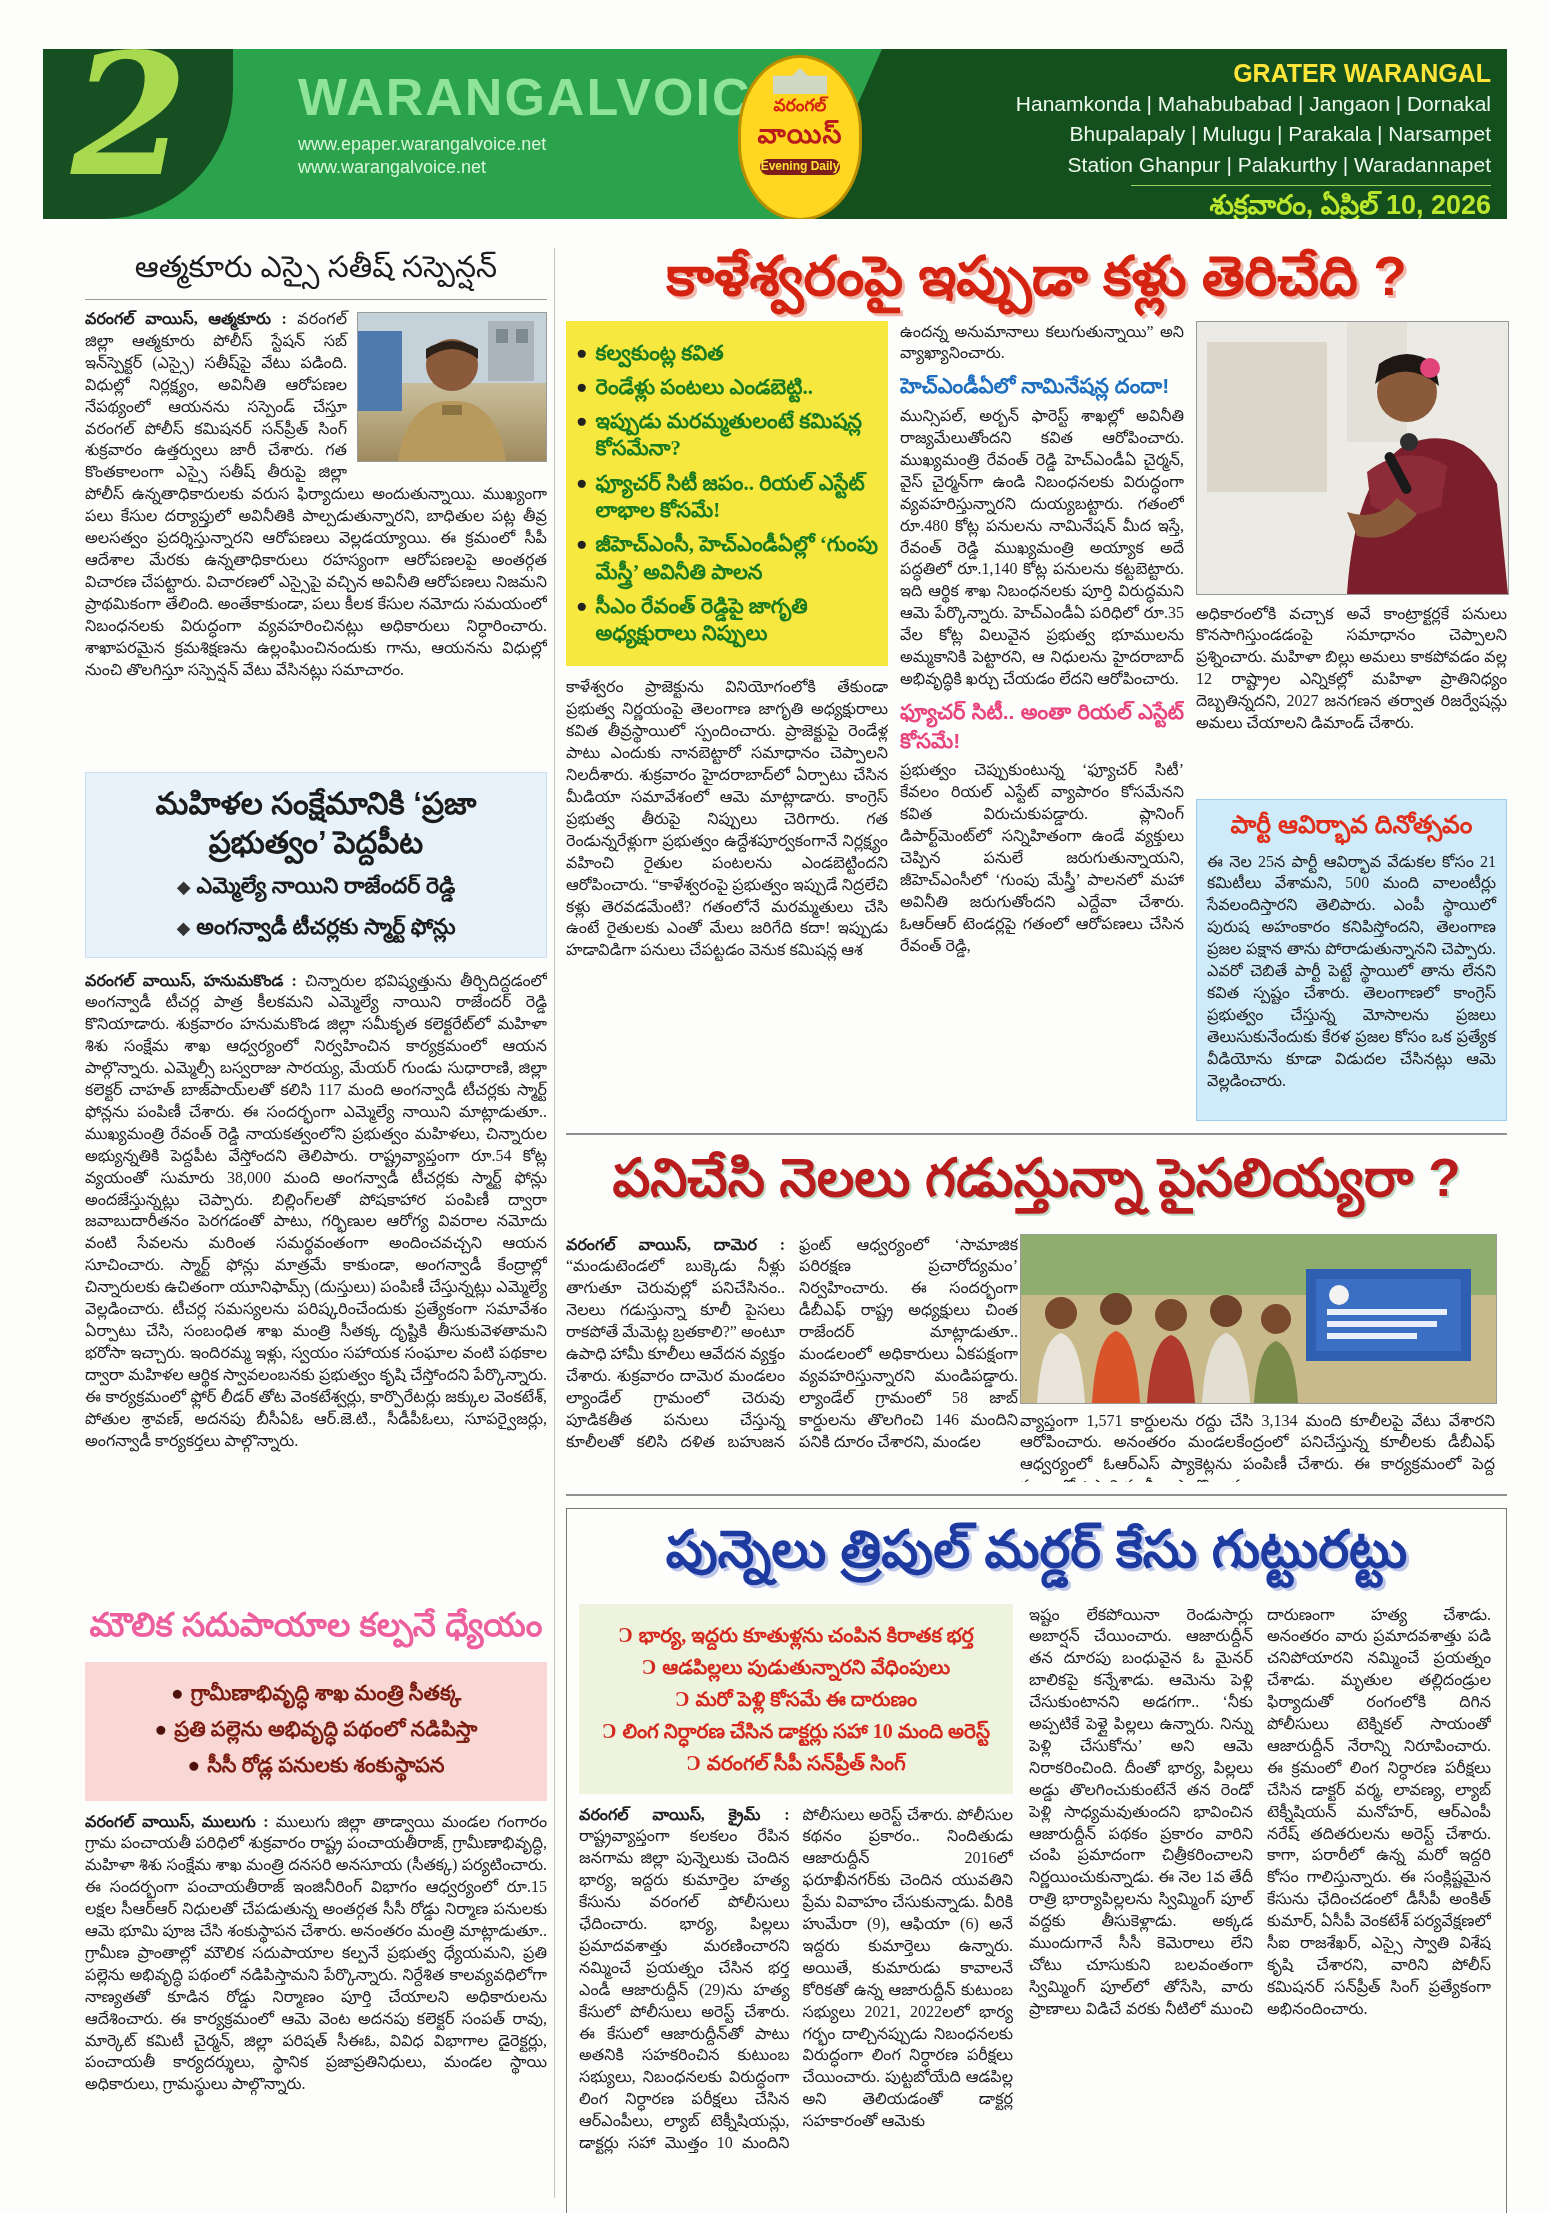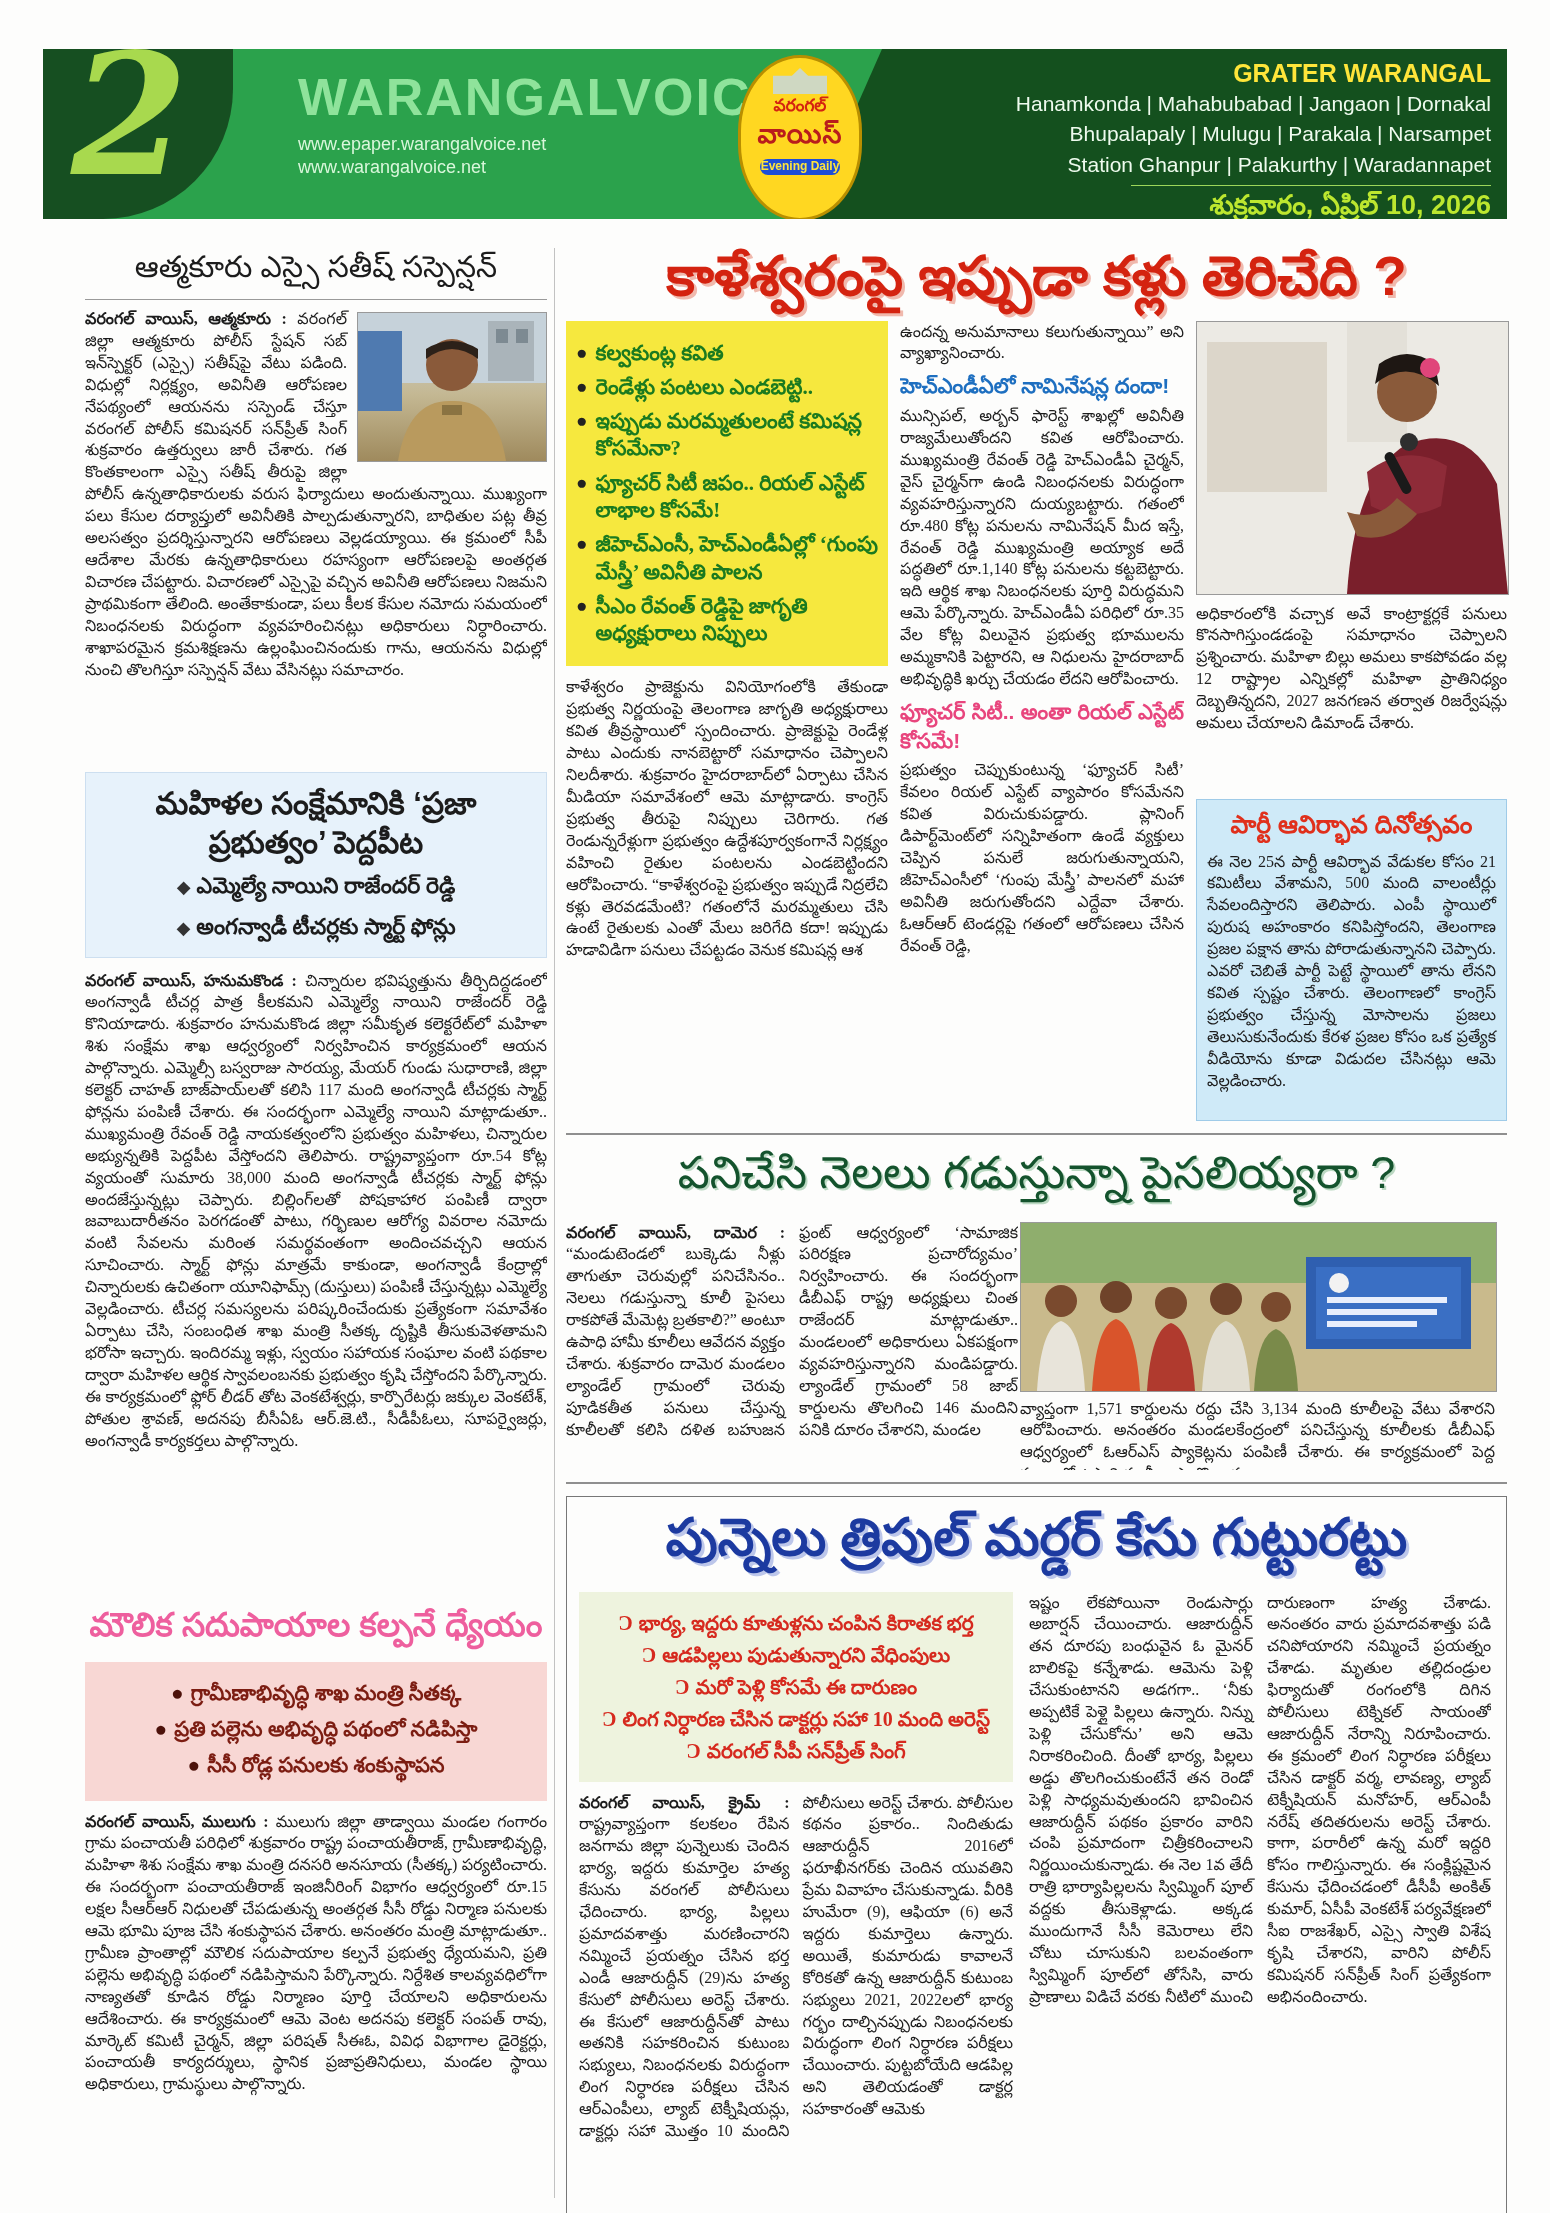--- a/index.html
+++ b/index.html
@@ -20,21 +20,21 @@
   .edition{color:#ffe53a;font-size:25px;font-weight:bold;}
   .towns{color:#eefbee;font-size:21px;line-height:1.35;margin-top:2px;}
   .date-rule{border:0;border-top:1px solid #9dd65a;width:360px;margin:6px 0 4px auto;}
   .issue-date{color:#bce72f;font-size:27px;font-weight:bold;}
   .logo{position:absolute;left:695px;top:6px;width:118px;height:160px;background:#ffd721;border:3px solid #b98f00;
         border-radius:50%/46%;z-index:5;text-align:center;overflow:hidden;font-family:"Liberation Sans",sans-serif;}
   .logo .temple{width:54px;height:26px;margin:10px auto 0;background:#cfd8c2;
                 clip-path:polygon(50% 0,65% 30%,100% 30%,100% 100%,0 100%,0 30%,35% 30%);}
   .logo .l-top{color:#d42310;font-size:17px;font-weight:bold;margin-top:2px;}
   .logo .l-main{color:#b91c1c;font-size:27px;font-weight:bold;letter-spacing:1px;}
-  .logo .ribbon{background:#1d4ed8;color:#ffe53a;font-size:12px;font-weight:bold;border-radius:8px;
+  .logo .ribbon{background:#7f1d1d;color:#ffe53a;font-size:12px;font-weight:bold;border-radius:8px;
                 width:80px;margin:3px auto 0;padding:1px 0;line-height:1.15;}
   
   .body-text{font-size:16px;line-height:1.37;text-align:justify;}
   .byline{font-weight:bold;}
   
   .leftcol{position:absolute;left:85px;top:250px;width:462px;}
   .v-divider{position:absolute;left:554px;top:248px;height:1950px;width:1px;background:#c2c2c2;}
   .lc-head{font-size:30px;font-weight:normal;text-align:center;padding-bottom:8px;border-bottom:1px solid #9a9a9a;
            margin:0 0 8px 0;font-family:"Liberation Sans",sans-serif;}
   .photo-officer{float:right;width:188px;height:148px;margin:4px 0 6px 10px;border:1px solid #999;
@@ -66,21 +66,21 @@
   .subhead-blue{color:#1e6fc0;font-size:21px;font-weight:bold;margin:8px 0 4px;font-family:"Liberation Sans",sans-serif;}
   .subhead-pink{color:#e8457d;font-size:21px;font-weight:bold;margin:8px 0 4px;font-family:"Liberation Sans",sans-serif;}
   .photo-kavitha{width:311px;height:272px;border:1px solid #999;position:relative;overflow:hidden;
                  background:linear-gradient(#efece6 0%,#e2ddd4 70%,#cfc8bc 100%);margin-bottom:8px;}
   .mcolC .midtext{height:186px;overflow:hidden;}
   .partybox{background:#cfeaf8;border:1px solid #9fcbe8;padding:10px;margin-top:10px;height:300px;overflow:hidden;}
   .partybox .pb-title{color:#e0301c;font-size:25px;font-weight:bold;text-align:center;margin-bottom:6px;
                       font-family:"Liberation Sans",sans-serif;}
   
   .art-upadhi{border-bottom:2px solid #8f8f8f;padding:8px 0 12px;}
-  .upadhi-head{color:#14532d;font-size:45px;font-weight:normal;text-align:center;margin:4px 0 12px;
+  .upadhi-head{color:#b91c1c;font-size:53px;font-weight:bold;text-align:center;margin:4px 0 12px;
                font-family:"Liberation Sans",sans-serif;text-shadow:2px 2px 0 #bcd9c3;}
   .upadhi-row{display:flex;gap:2px;}
   .upadhi-text{width:452px;height:248px;overflow:hidden;column-count:2;column-gap:14px;}
   .upadhi-photoCol{width:475px;}
   .photo-workers{width:475px;height:168px;border:1px solid #999;position:relative;overflow:hidden;
                  background:linear-gradient(#b9cf9a 0%,#9dbd7d 40%,#c8b98a 100%);}
   .upadhi-below{height:72px;overflow:hidden;margin-top:6px;}
   
   .art-murder{border:1px solid #777;margin-top:12px;padding:8px 12px 10px;height:720px;overflow:hidden;}
   .murder-head{color:#1c3aa0;font-size:52px;font-weight:bold;text-align:center;margin:2px 0 12px;

